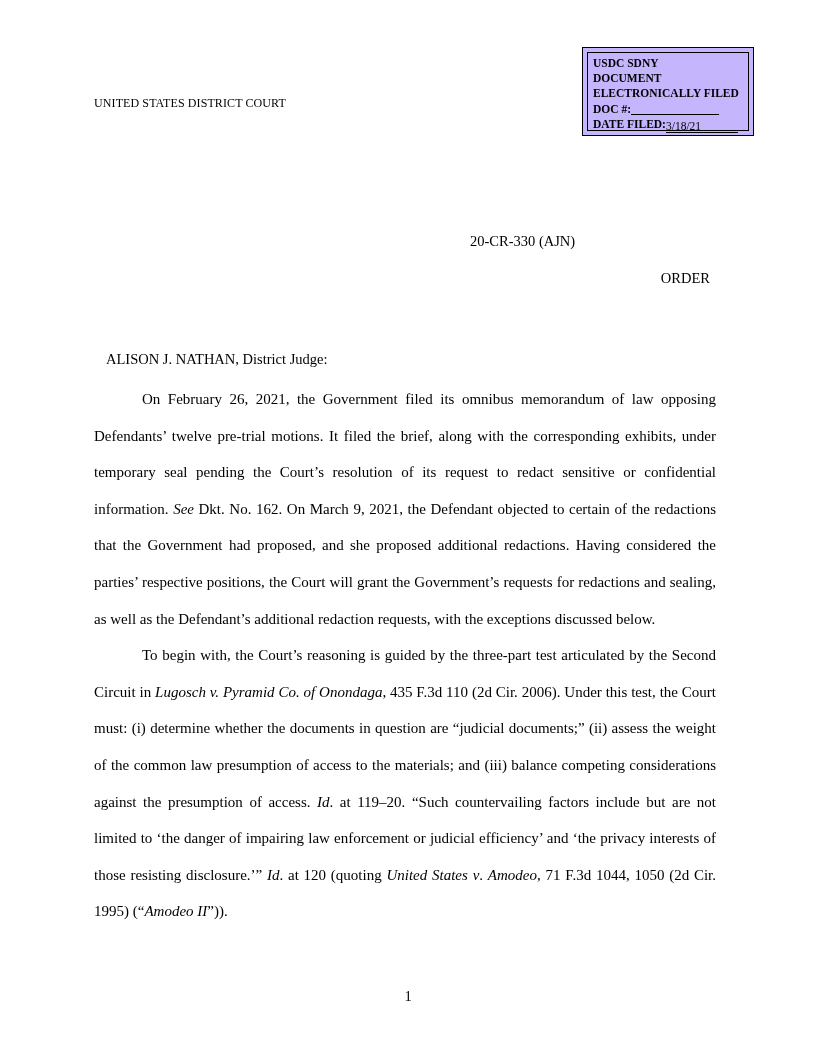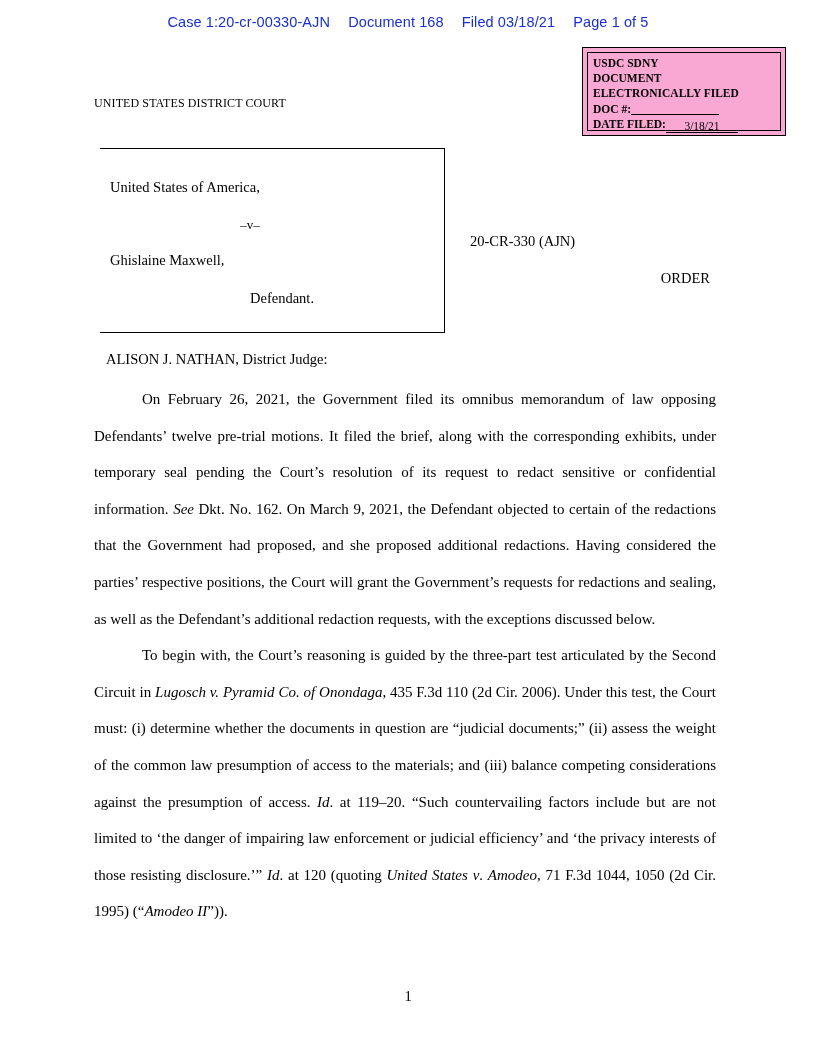--- a/index.html
+++ b/index.html
@@ -36,25 +36,25 @@
     letter-spacing: 0.1px;
     white-space: nowrap;
   }
   .ecf-header span { margin: 0 7px; }
 
   
   .stamp {
     position: absolute;
     left: 582px;
     top: 47px;
-    width: 204px;
+    width: 172px;
     height: 89px;
     border: 1.5px solid #000;
     box-sizing: border-box;
-    background: #f9a8d4;
+    background: #c4b5fd;
   }
   .stamp .inner {
     position: absolute;
     left: 4px;
     top: 4px;
     right: 4px;
     bottom: 4px;
     border: 1px solid #000;
     box-sizing: border-box;
     padding: 3px 5px 0 5px;
@@ -72,21 +72,20 @@
     min-width: 88px;
     height: 12px;
     vertical-align: -2px;
   }
   .stamp .datefield {
     display: inline-block;
     border-bottom: 1px solid #000;
     min-width: 72px;
     height: 13px;
     vertical-align: -2px;
-    text-align: center;
     font-weight: normal;
     font-size: 11.5px;
   }
 
   
   .court {
     position: absolute;
     left: 94px;
     top: 96px;
     font-family: "Liberation Serif", serif;
@@ -183,47 +182,35 @@
     width: 816px;
     text-align: center;
     font-size: 14.5px;
   }
 </style>
 </head>
 <body>
 
 <div class="page">
 
-  <div class="ecf-header">
-    <span>Case 1:20-cr-00330-AJN</span>
-    <span>Document 168</span>
-    <span>Filed 03/18/21</span>
-    <span>Page 1 of 5</span>
-  </div>
 
   <div class="stamp">
     <div class="inner">
       <div>USDC SDNY</div>
       <div>DOCUMENT</div>
       <div>ELECTRONICALLY FILED</div>
       <div class="line-under"><span>DOC #:</span><span class="ul"></span></div>
       <div class="line-under"><span>DATE FILED:</span><span class="datefield">3/18/21</span></div>
     </div>
   </div>
 
   <div class="court">
     <div>UNITED STATES DISTRICT COURT</div>
   </div>
 
-  <div class="caption-box">
-    <div class="party">United States of America,</div>
-    <div class="vee">–v–</div>
-    <div class="party2">Ghislaine Maxwell,</div>
-    <div class="defendant">Defendant.</div>
-  </div>
 
   <div class="case-no">20-CR-330 (AJN)</div>
   <div class="order-word">ORDER</div>
 
   <div class="judge-line">ALISON J. NATHAN, District Judge:</div>
 
   <div class="body-text">
     <p><span>On February 26, 2021, the Government filed its omnibus memorandum of law opposing Defendants’ twelve pre-trial motions.  It filed the brief, along with the corresponding exhibits, under temporary seal pending the Court’s resolution of its request to redact sensitive or confidential information.  </span><i>See</i><span> Dkt. No. 162.  On March 9, 2021, the Defendant objected to certain of the redactions that the Government had proposed, and she proposed additional redactions.  Having considered the parties’ respective positions, the Court will grant the Government’s requests for redactions and sealing, as well as the Defendant’s additional redaction requests, with the exceptions discussed below.</span></p>
     <p><span>To begin with, the Court’s reasoning is guided by the three-part test articulated by the Second Circuit in </span><i>Lugosch v. Pyramid Co. of Onondaga</i><span>, 435 F.3d 110 (2d Cir. 2006).  Under this test, the Court must: (i) determine whether the documents in question are “judicial documents;” (ii) assess the weight of the common law presumption of access to the materials; and (iii) balance competing considerations against the presumption of access.  </span><i>Id</i><span>. at 119–20.  “Such countervailing factors include but are not limited to ‘the danger of impairing law enforcement or judicial efficiency’ and ‘the privacy interests of those resisting disclosure.’” </span><i>Id</i><span>. at 120 (quoting </span><i>United States v</i><span>. </span><i>Amodeo</i><span>, 71 F.3d 1044, 1050 (2d Cir. 1995) (“</span><i>Amodeo II</i><span>”)).</span></p>
   </div>

